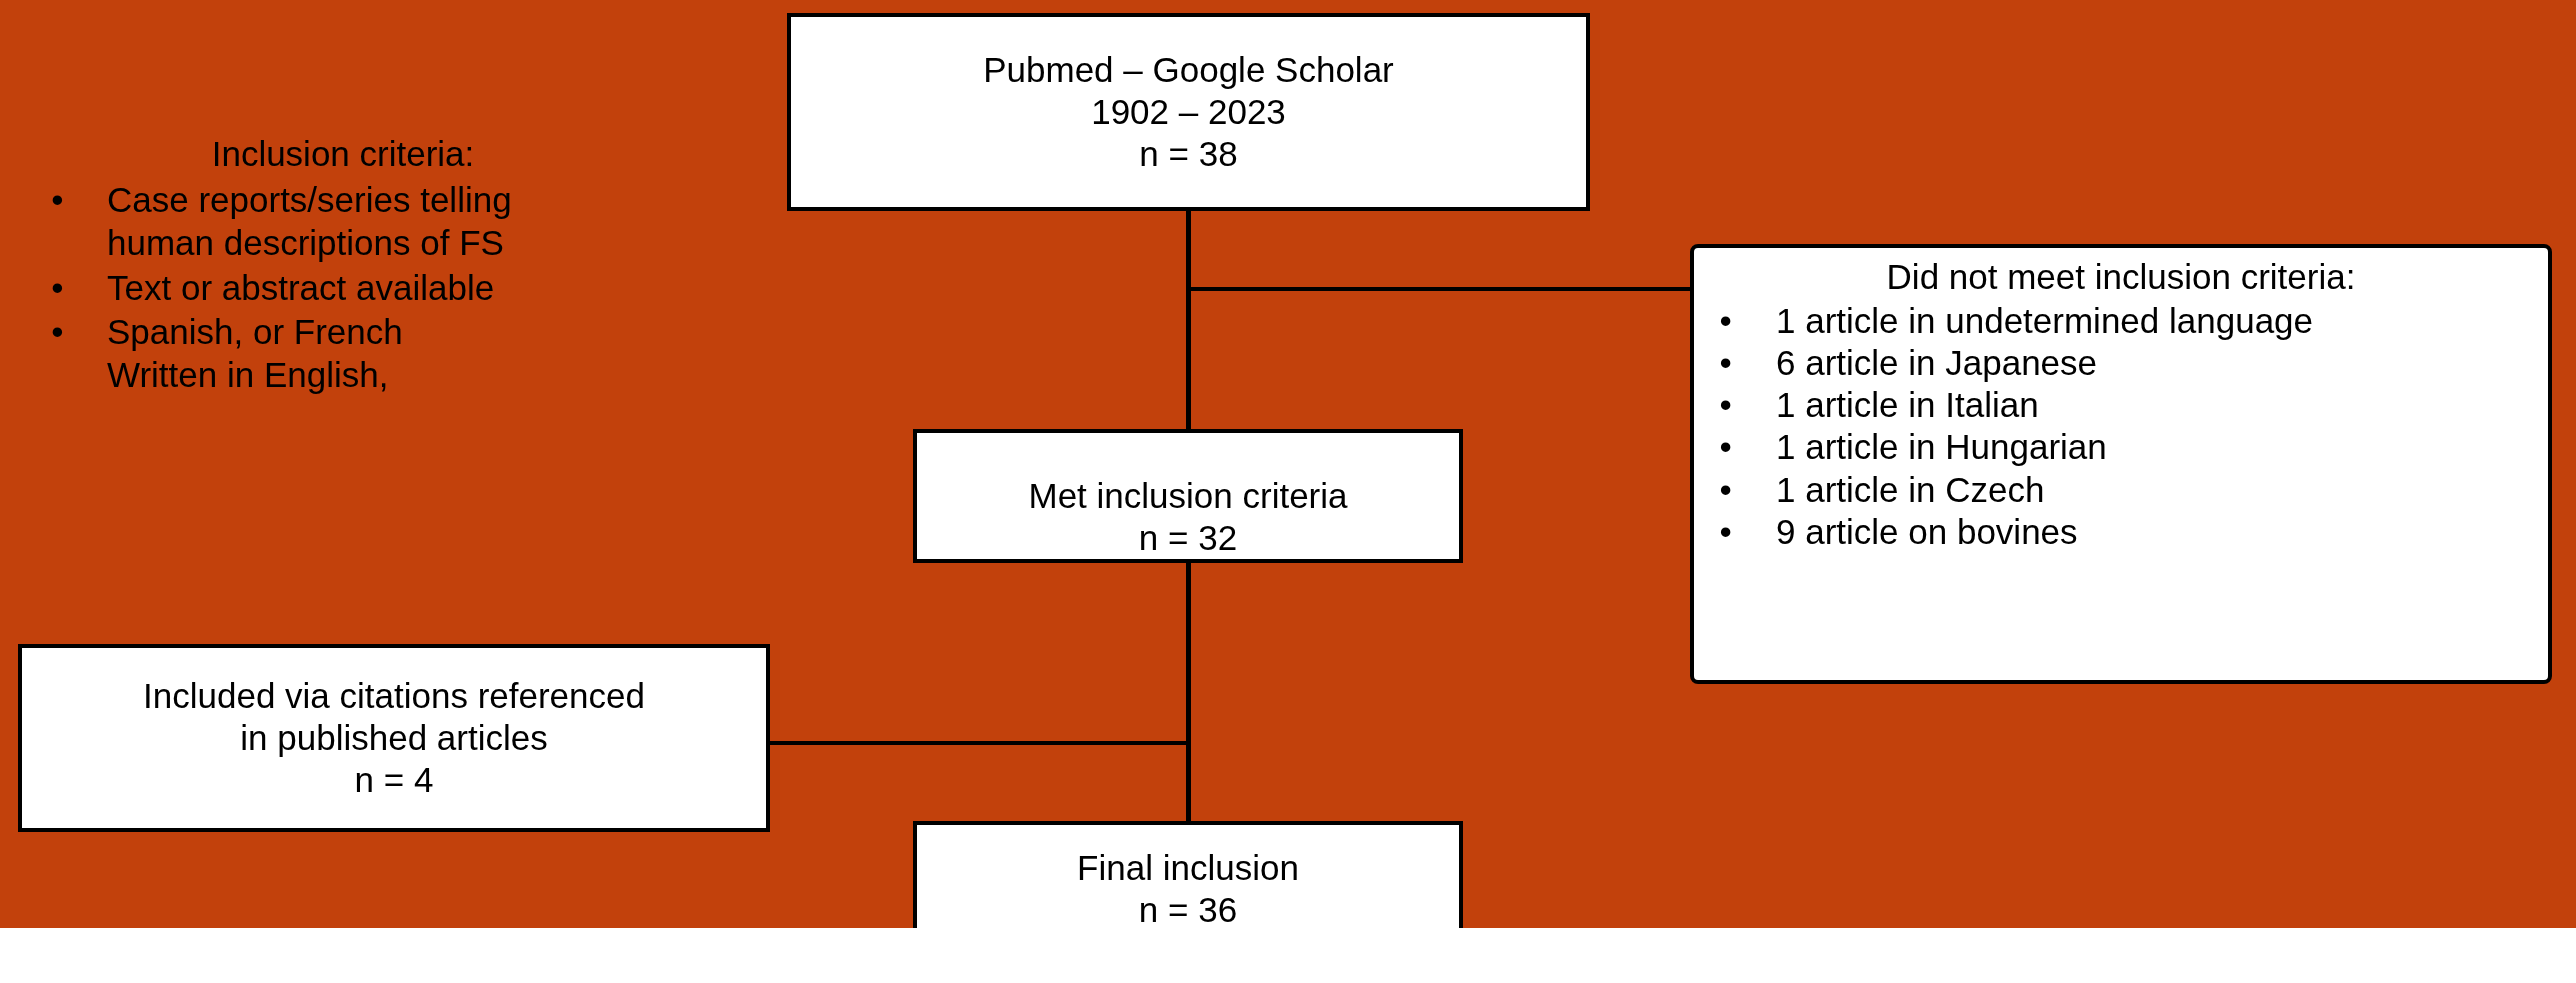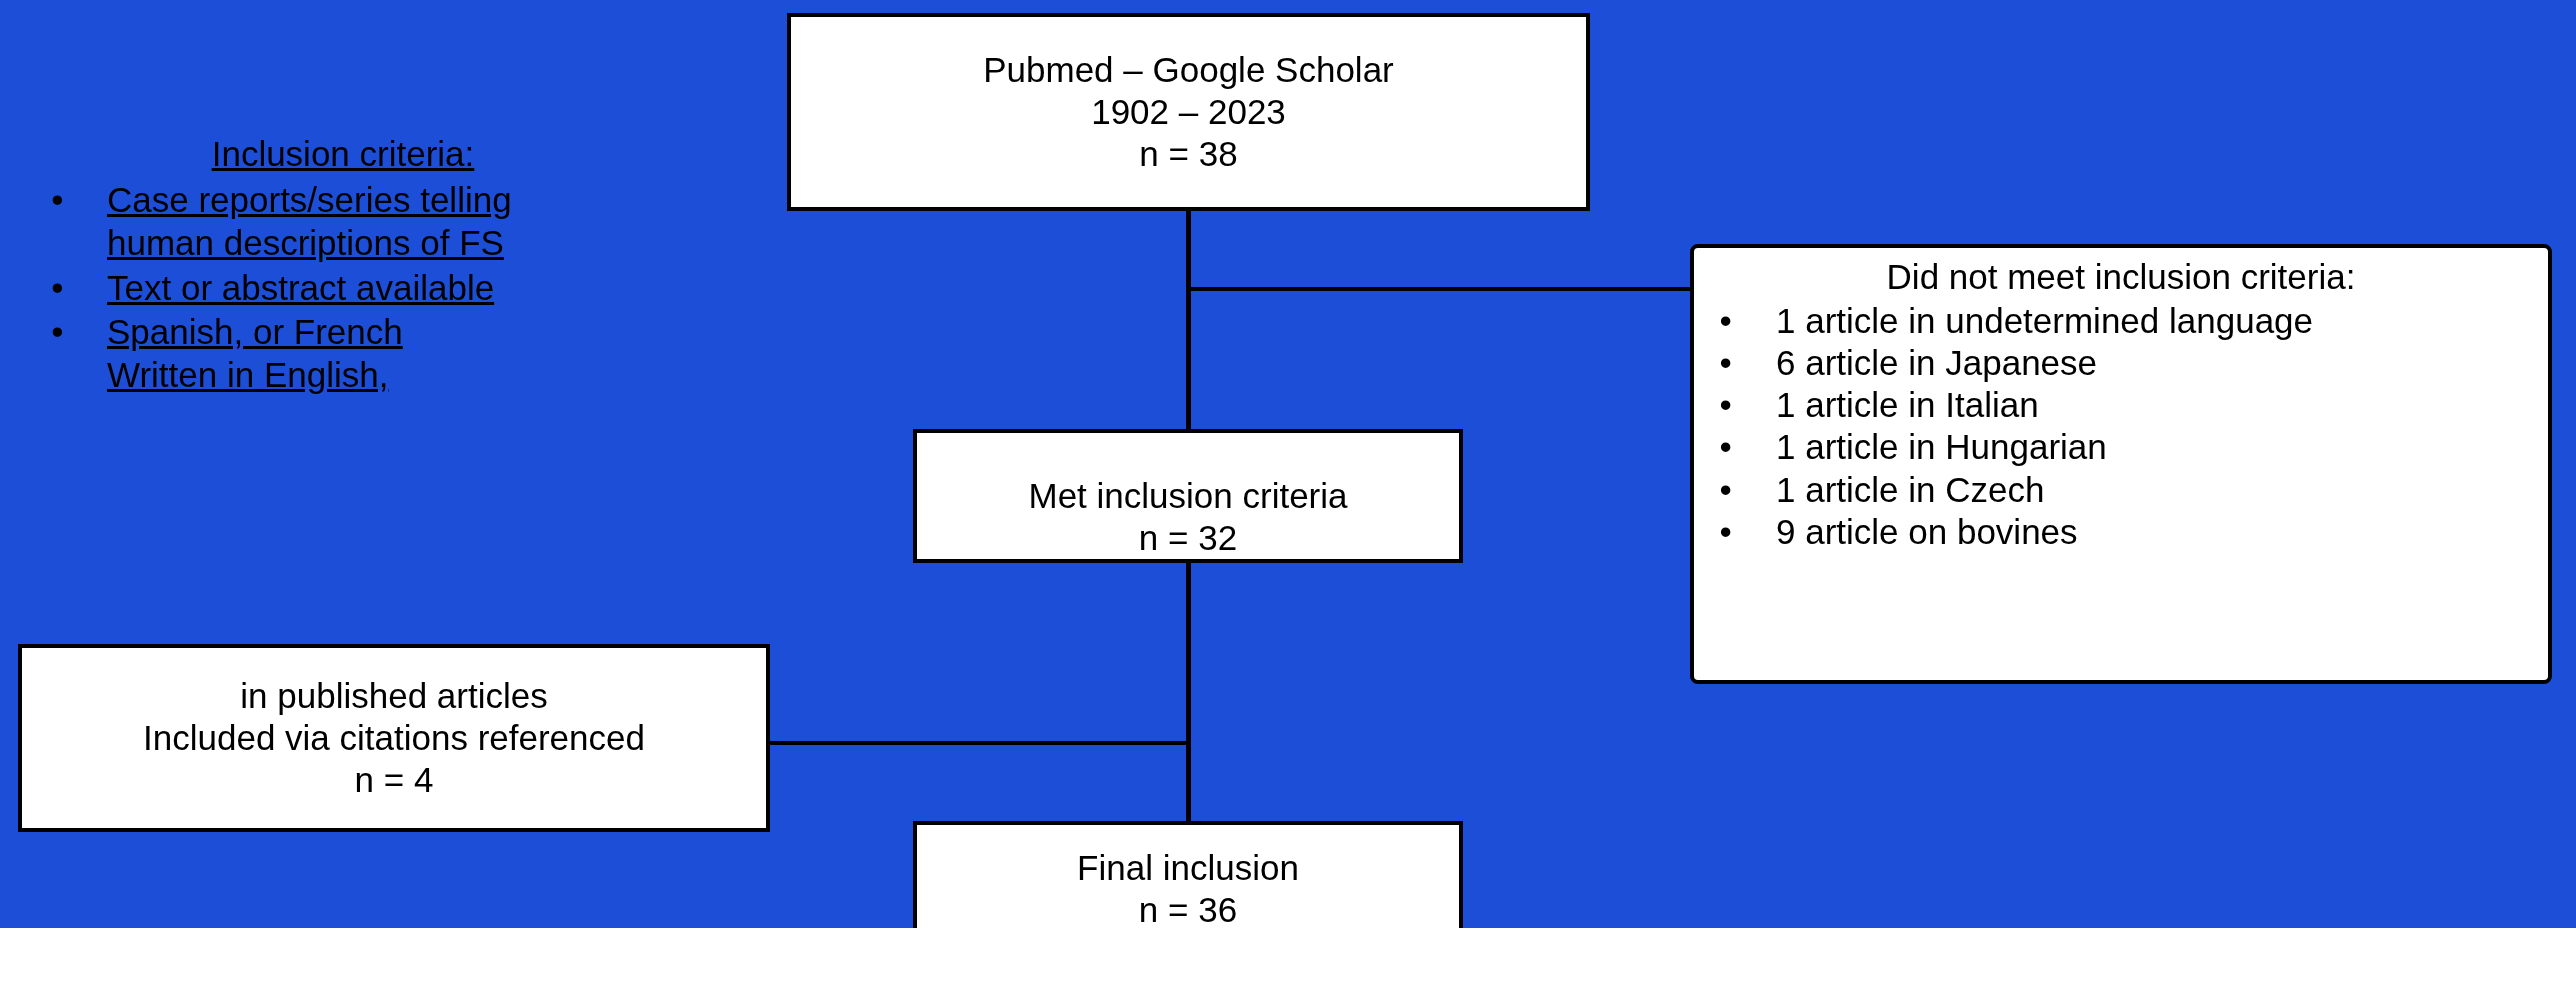--- a/index.html
+++ b/index.html
@@ -8,21 +8,21 @@
     background: #ffffff;
   }
   body {
     font-family: "Liberation Sans", sans-serif;
     color: #000000;
   }
   #canvas {
     position: relative;
     width: 2576px;
     height: 928px;
-    background: #1d4ed8;
+    background: #c2410c;
     overflow: hidden;
   }
 
   
   .box {
     position: absolute;
     box-sizing: border-box;
     border: 4.1px solid #000000;
     background: #ffffff;
     display: flex;
@@ -45,21 +45,20 @@
     z-index: 1;
   }
 
   
   #inclusion-criteria {
     position: absolute;
     left: 35px;
     top: 133px;
     width: 715px;
     z-index: 2;
-    text-decoration: underline;
   }
   #inclusion-criteria .crit-title {
     font-size: 35px;
     line-height: 1.22;
     text-align: center;
     margin: 0 0 2.3px 0;
     padding-right: 99px;
   }
   .bullet-list {
     list-style: none;
@@ -173,22 +172,22 @@
       </li>
     </ul>
   </div>
 
   <div class="box" id="met-box" style="left:913px; top:429px; width:550px; height:134px;justify-content:flex-end;">
     <div class="box-line">Met inclusion criteria</div>
     <div class="box-line">n = 32</div>
   </div>
 
   <div class="box" id="citations-box" style="left:18px; top:644px; width:752px; height:188px;">
+    <div class="box-line">Included via citations referenced</div>
     <div class="box-line">in published articles</div>
-    <div class="box-line">Included via citations referenced</div>
     <div class="box-line">n = 4</div>
   </div>
 
   <div class="box" id="final-box" style="left:913px; top:821px; width:550px; height:135px;">
     <div class="box-line">Final inclusion</div>
     <div class="box-line">n = 36</div>
   </div>
 
 </div>
 

